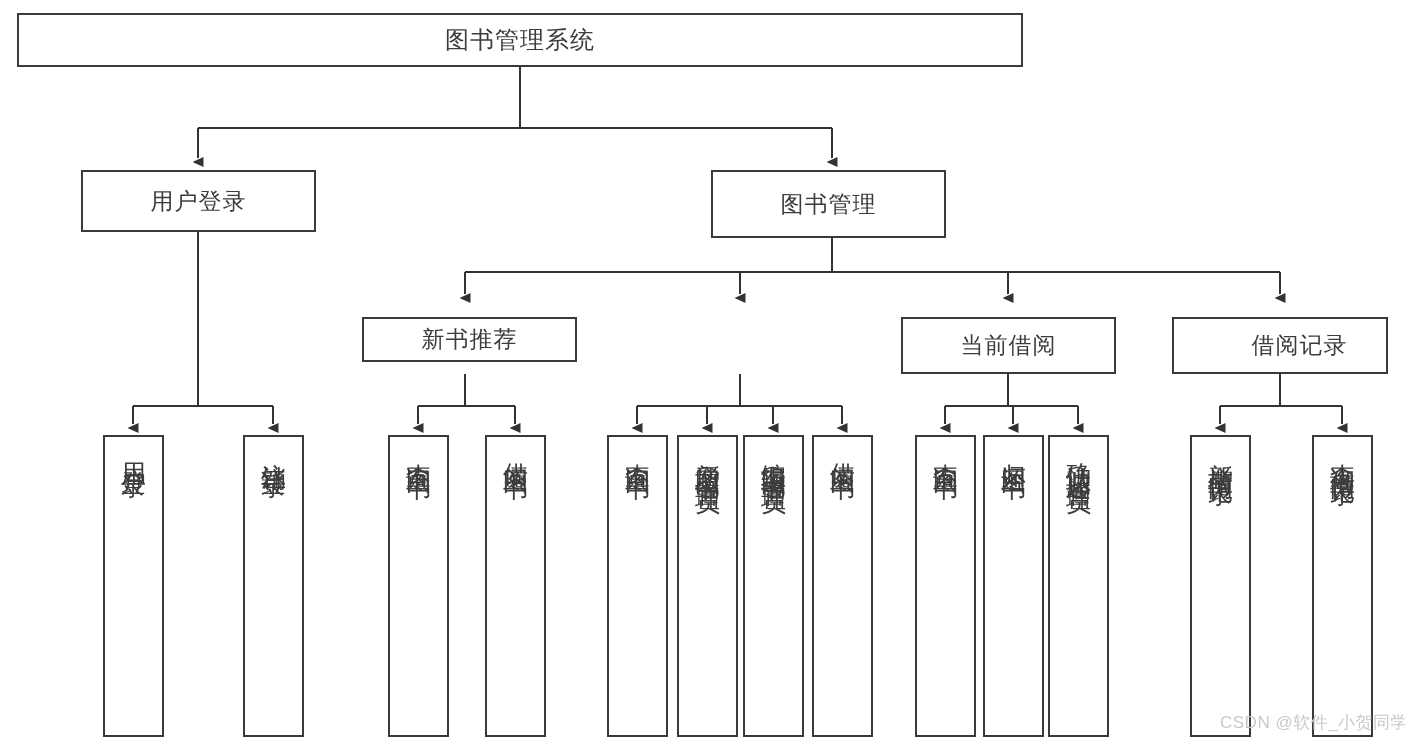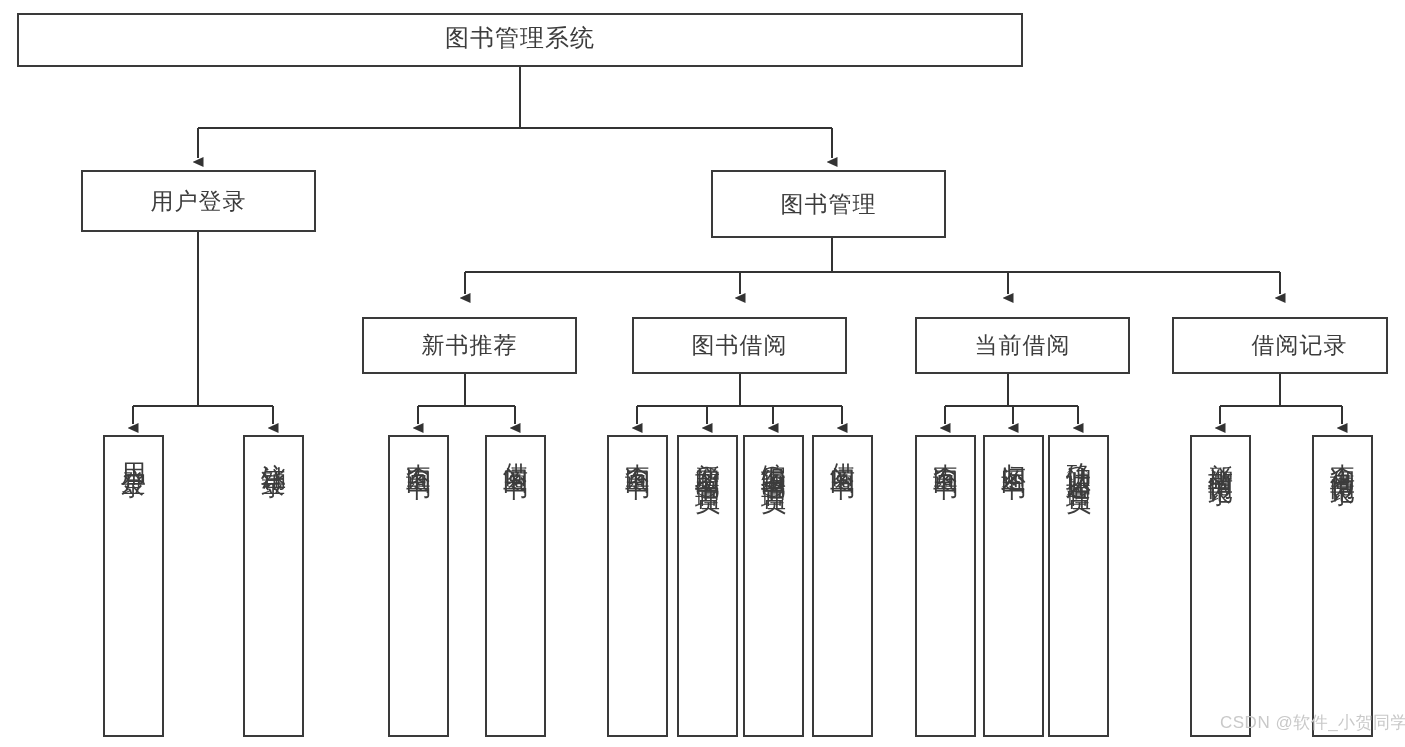--- a/index.html
+++ b/index.html
@@ -24,21 +24,21 @@
     color:#3d3d3d;
     z-index:3;
   }
   .node .label{
     font-size:23px;
     letter-spacing:1px;
     line-height:1.15;
     white-space:nowrap;
     color:#3c3c3c;
   }
-  .node.root .label{font-size:24px;font-family:Liberation Mono, monospace;}
+  .node.root .label{font-size:24px;}
   .node.leaf{
     align-items:flex-start;
     justify-content:center;
     padding-top:6px;
   }
   .node.leaf .label{
     writing-mode:vertical-rl;
     text-orientation:upright;
     font-size:25px;
     letter-spacing:4px;
@@ -115,27 +115,24 @@
     <span class="label" style="color: rgb(60, 60, 60);">图书管理系统</span>
   </div>
 
   <div class="node lvl1" id="n-l1-0" style="left: 81px; top: 170px; width: 235px; height: 62px; border-color: rgb(58, 58, 58); background: rgb(255, 255, 255);">
     <span class="label" style="color: rgb(60, 60, 60);">用户登录</span>
   </div>
   <div class="node lvl1" id="n-l1-1" style="left: 711px; top: 170px; width: 235px; height: 68px; border-color: rgb(58, 58, 58); background: rgb(255, 255, 255);">
     <span class="label" style="color: rgb(60, 60, 60);">图书管理</span>
   </div>
 
-  <div class="node lvl2" id="n-l2-0" style="left: 362px; top: 317px; width: 215px; height: 57px; border-color: rgb(58, 58, 58); background: rgb(255, 255, 255);">
+  <div class="node lvl2" id="n-l2-0" style="left: 362px; top: 317px; width: 215px; height: 45px; border-color: rgb(58, 58, 58); background: rgb(255, 255, 255);">
     <span class="label" style="color: rgb(60, 60, 60);">新书推荐</span>
   </div>
-  <div class="node lvl2" id="n-l2-1" style="left: 632px; top: 317px; width: 215px; height: 57px; border-color: rgb(58, 58, 58); background: rgb(255, 255, 255);">
-    <span class="label" style="color: rgb(60, 60, 60);">图书借阅</span>
-  </div>
-  <div class="node lvl2" id="n-l2-2" style="left: 901px; top: 317px; width: 215px; height: 57px; border-color: rgb(58, 58, 58); background: rgb(255, 255, 255); margin-left: 14px;">
+  <div class="node lvl2" id="n-l2-2" style="left: 901px; top: 317px; width: 215px; height: 57px; border-color: rgb(58, 58, 58); background: rgb(255, 255, 255);">
     <span class="label" style="color: rgb(60, 60, 60);">当前借阅</span>
   </div>
   <div class="node lvl2" id="n-l2-3" style="left: 1172px; top: 317px; width: 216px; height: 57px; border-color: rgb(58, 58, 58); background: rgb(255, 255, 255); padding-left: 39px;">
     <span class="label" style="color: rgb(60, 60, 60);">借阅记录</span>
   </div>
 
   <div class="node leaf" id="n-lf-0" style="left: 103px; top: 435px; width: 61px; height: 302px; border-color: rgb(58, 58, 58); background: rgb(255, 255, 255);">
     <span class="label" style="color: rgb(60, 60, 60);">用户登录</span>
   </div>
   <div class="node leaf" id="n-lf-1" style="left: 243px; top: 435px; width: 61px; height: 302px; border-color: rgb(58, 58, 58); background: rgb(255, 255, 255);">

